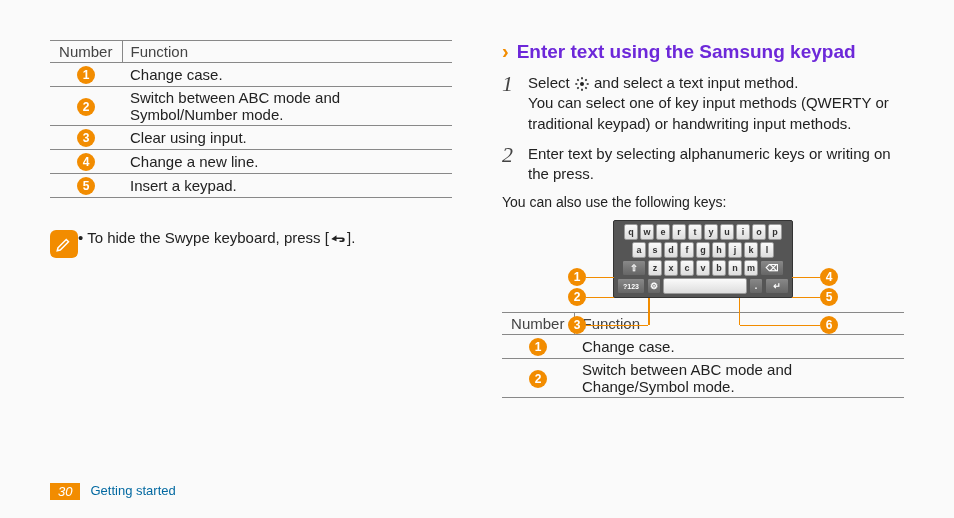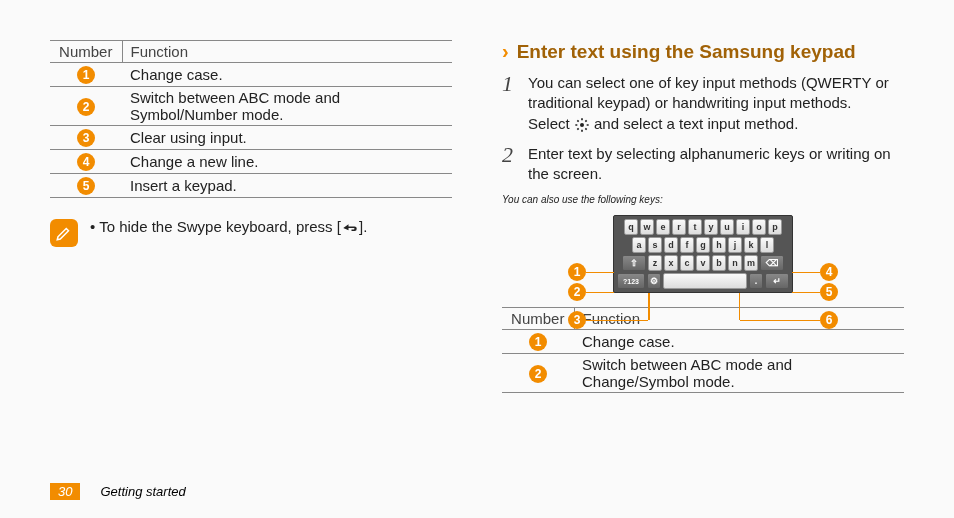--- a/index.html
+++ b/index.html
@@ -46,23 +46,22 @@
     background: #f28c00;
     color: #fff;
     font-size: 12px;
     font-weight: 700;
     align-items: center;
     justify-content: center;
   }
 
   
   .note {
-    margin-top: 19px;
-    display: flex;
-    gap: 12px;
+    margin-top: 30px;
+    display: flex;
     font-size: 15px;
     line-height: 1.35;
   }
   .note-icon {
     width: 28px; height: 28px;
     border-radius: 6px;
     background: #f28c00;
     display: flex;
     align-items: center;
     justify-content: center;
@@ -108,21 +107,21 @@
     margin-bottom: 10px;
   }
   .chev {
     color: #f28c00;
     font-size: 20px;
     font-weight: 900;
   }
   .heading h2 {
     font-size: 19px;
     font-weight: 700;
-    color: #a16207;
+    color: #6d28d9;
   }
   .step {
     display: flex;
     gap: 10px;
     margin-bottom: 10px;
     font-size: 15px;
     line-height: 1.35;
   }
   .step-num {
     font-family: Georgia, "Times New Roman", serif;
@@ -131,21 +130,21 @@
     color: #444;
     line-height: 1;
     width: 16px;
     flex-shrink: 0;
   }
   .gear-icon {
     display: inline-flex;
     width: 16px; height: 16px;
     vertical-align: middle;
   }
-  .para { font-size: 10px; margin: 8px 0 10px; font-style: italic; }
+  .para { font-size: 14px; margin: 8px 0 10px; }
 
   
   .kbd-wrap {
     position: relative;
     width: 270px;
     margin: 0 auto 14px auto;
   }
   .kbd {
     width: 180px;
     margin: 0 auto;
@@ -197,34 +196,32 @@
     width: 1.5px;
     background: #f28c00;
   }
 
   
   .footer {
     position: absolute;
     left: 50px;
     bottom: 18px;
     display: flex;
-    align-items: center;
-    gap: 20px;
+    gap: 10px;
     font-size: 13px;
   }
   .pagebox {
     background: #f28c00;
     color: #fff;
     font-style: italic;
     padding: 1px 8px;
     font-size: 13px;
   }
   .footer .sect {
-    font-style: italic;
-    color: #000000;
+    color: #0369a1;
   }
 </style>
 </head>
 <body>
 
 <div class="col">
   <table class="func">
     <thead>
       <tr>
         <th class="num-col header-divider">Number</th>
@@ -275,35 +272,35 @@
 
 <div class="col">
   <div class="heading">
     <span class="chev">›</span>
     <h2>Enter text using the Samsung keypad</h2>
   </div>
 
   <div class="step">
     <div class="step-num">1</div>
     <div>
-      <div>You can select one of key input methods (QWERTY or traditional keypad) or handwriting input methods.</div>
       <div>
         <span>Select </span><span class="gear-icon">
             <svg viewBox="0 0 24 24">
               <circle cx="12" cy="12" r="3" fill="#222"></circle>
               <path d="M12 2v3M12 19v3M2 12h3M19 12h3M5 5l2 2M17 17l2 2M19 5l-2 2M7 17l-2 2" stroke="#222" stroke-width="2.5"></path>
             </svg>
           </span><span> and select a text input method.</span>
       </div>
+      <div>You can select one of key input methods (QWERTY or traditional keypad) or handwriting input methods.</div>
     </div>
   </div>
 
   <div class="step">
     <div class="step-num">2</div>
-    <div>Enter text by selecting alphanumeric keys or writing on the screen.</div>
+    <div>Enter text by selecting alphanumeric keys or writing on the press.</div>
   </div>
 
   <p class="para">You can also use the following keys:</p>
 
   <div class="kbd-wrap">
     <div class="kbd">
       <div class="krow">
         <div class="key">q</div>
         <div class="key">w</div>
         <div class="key">e</div>

